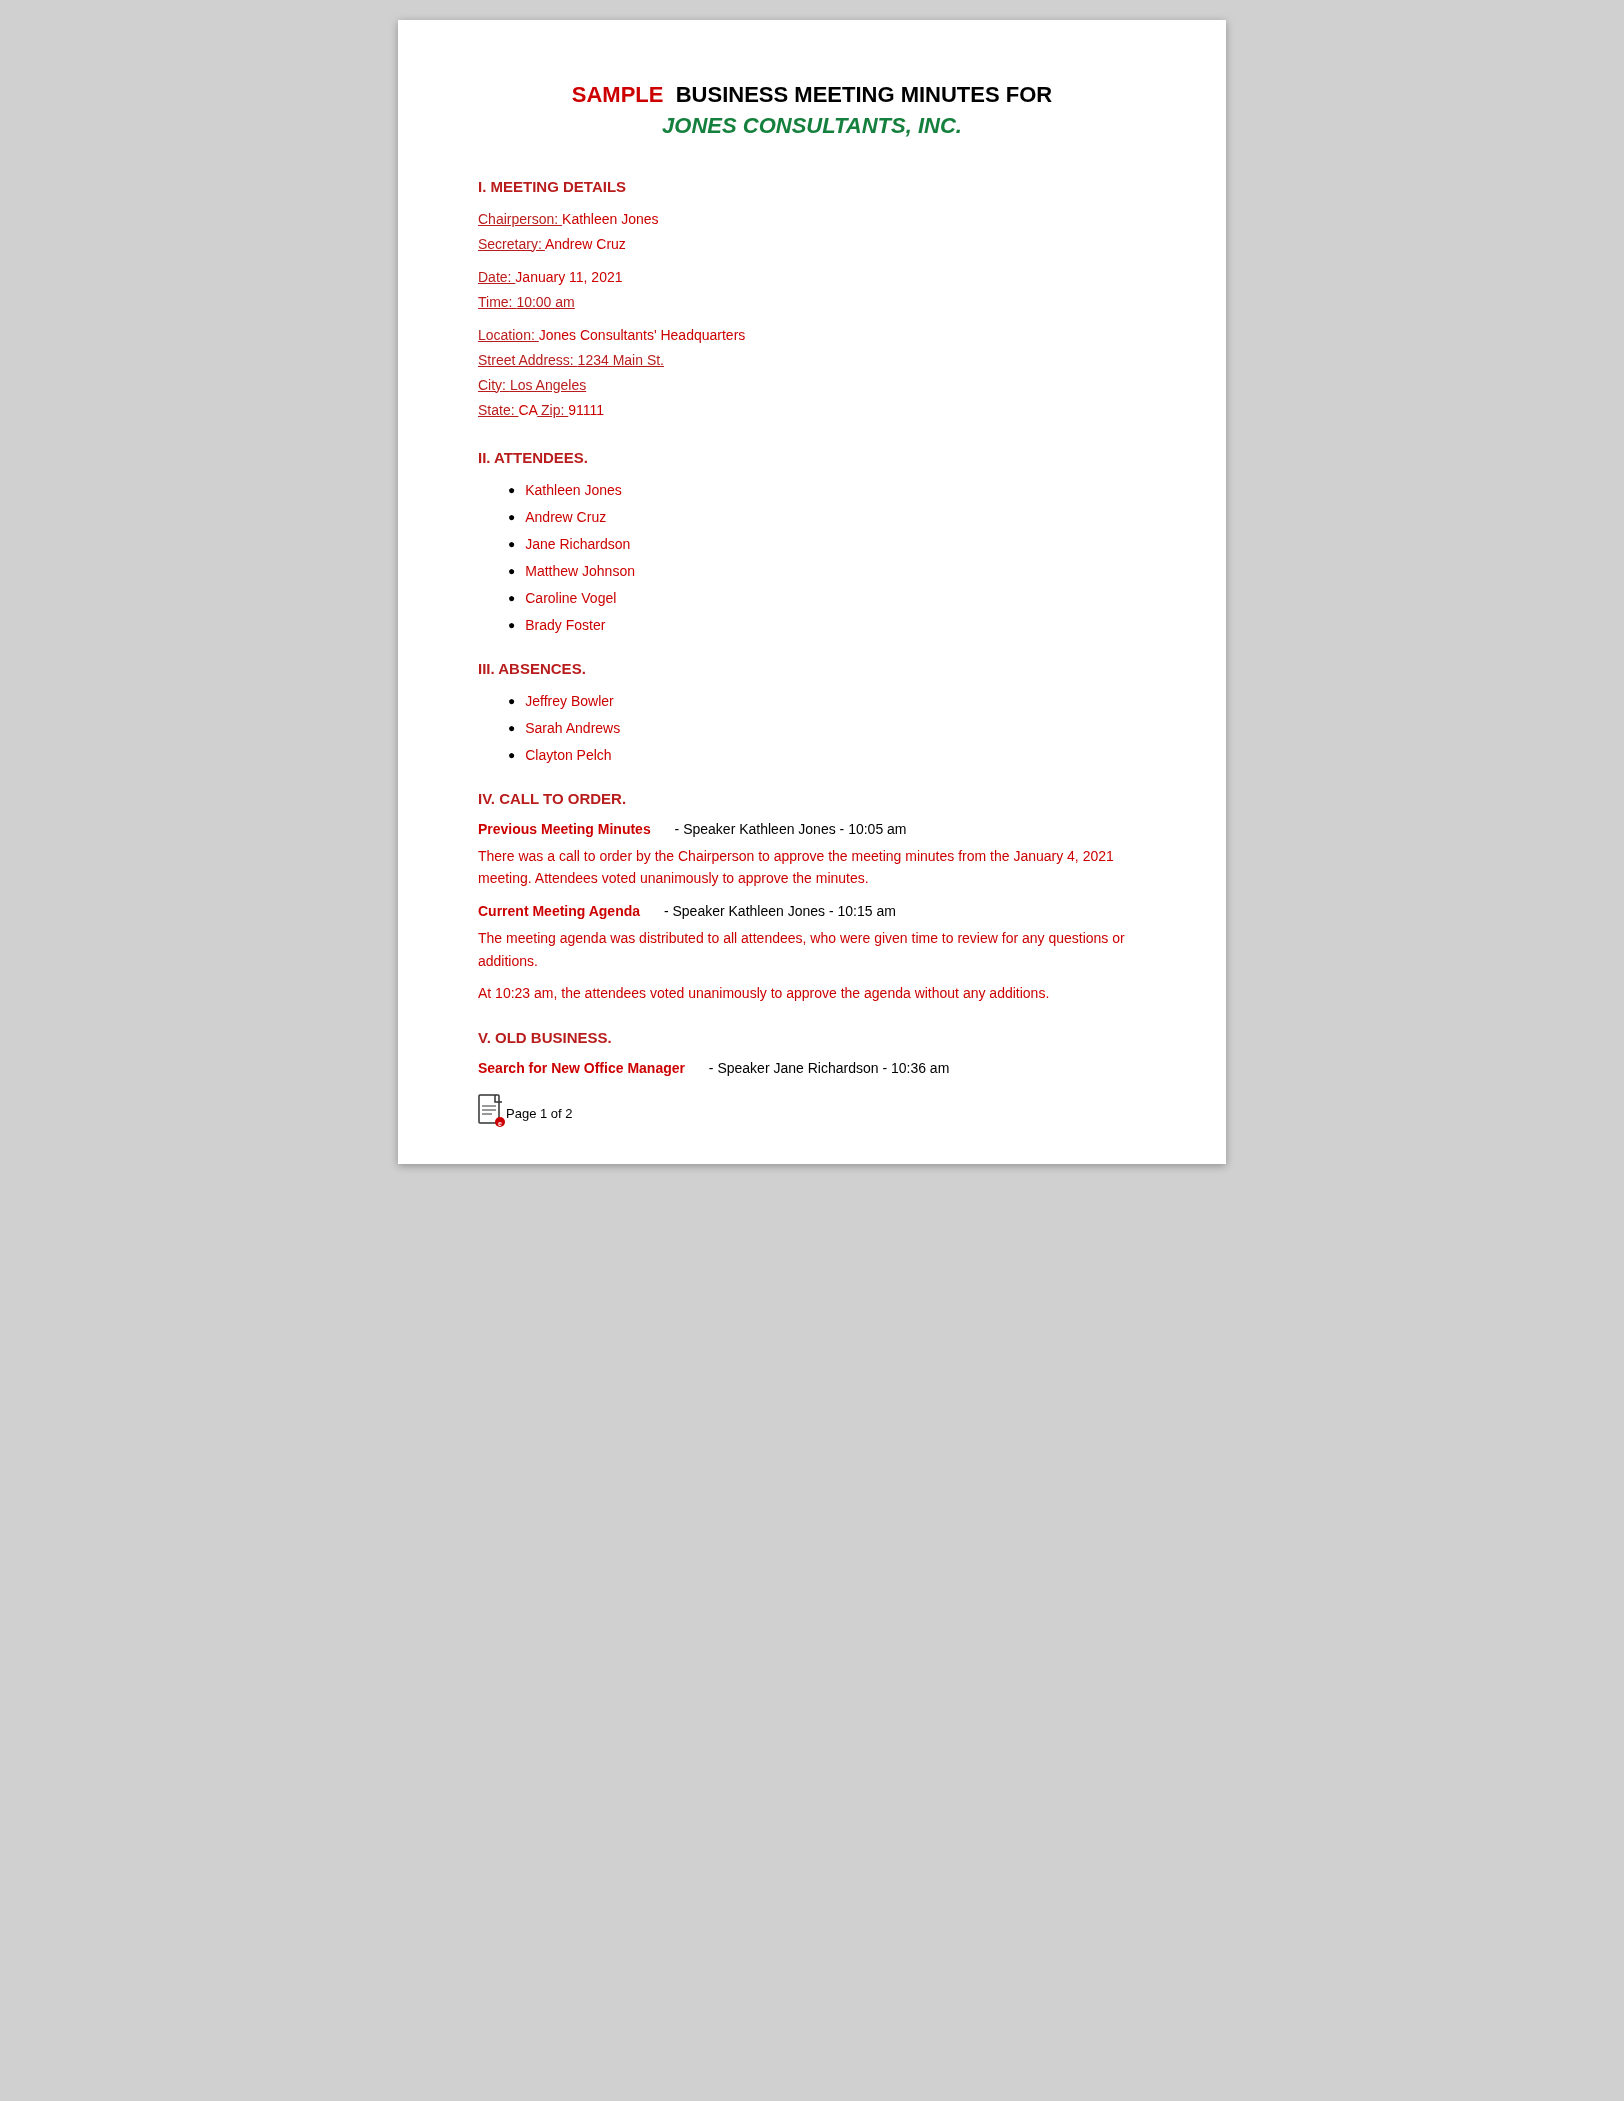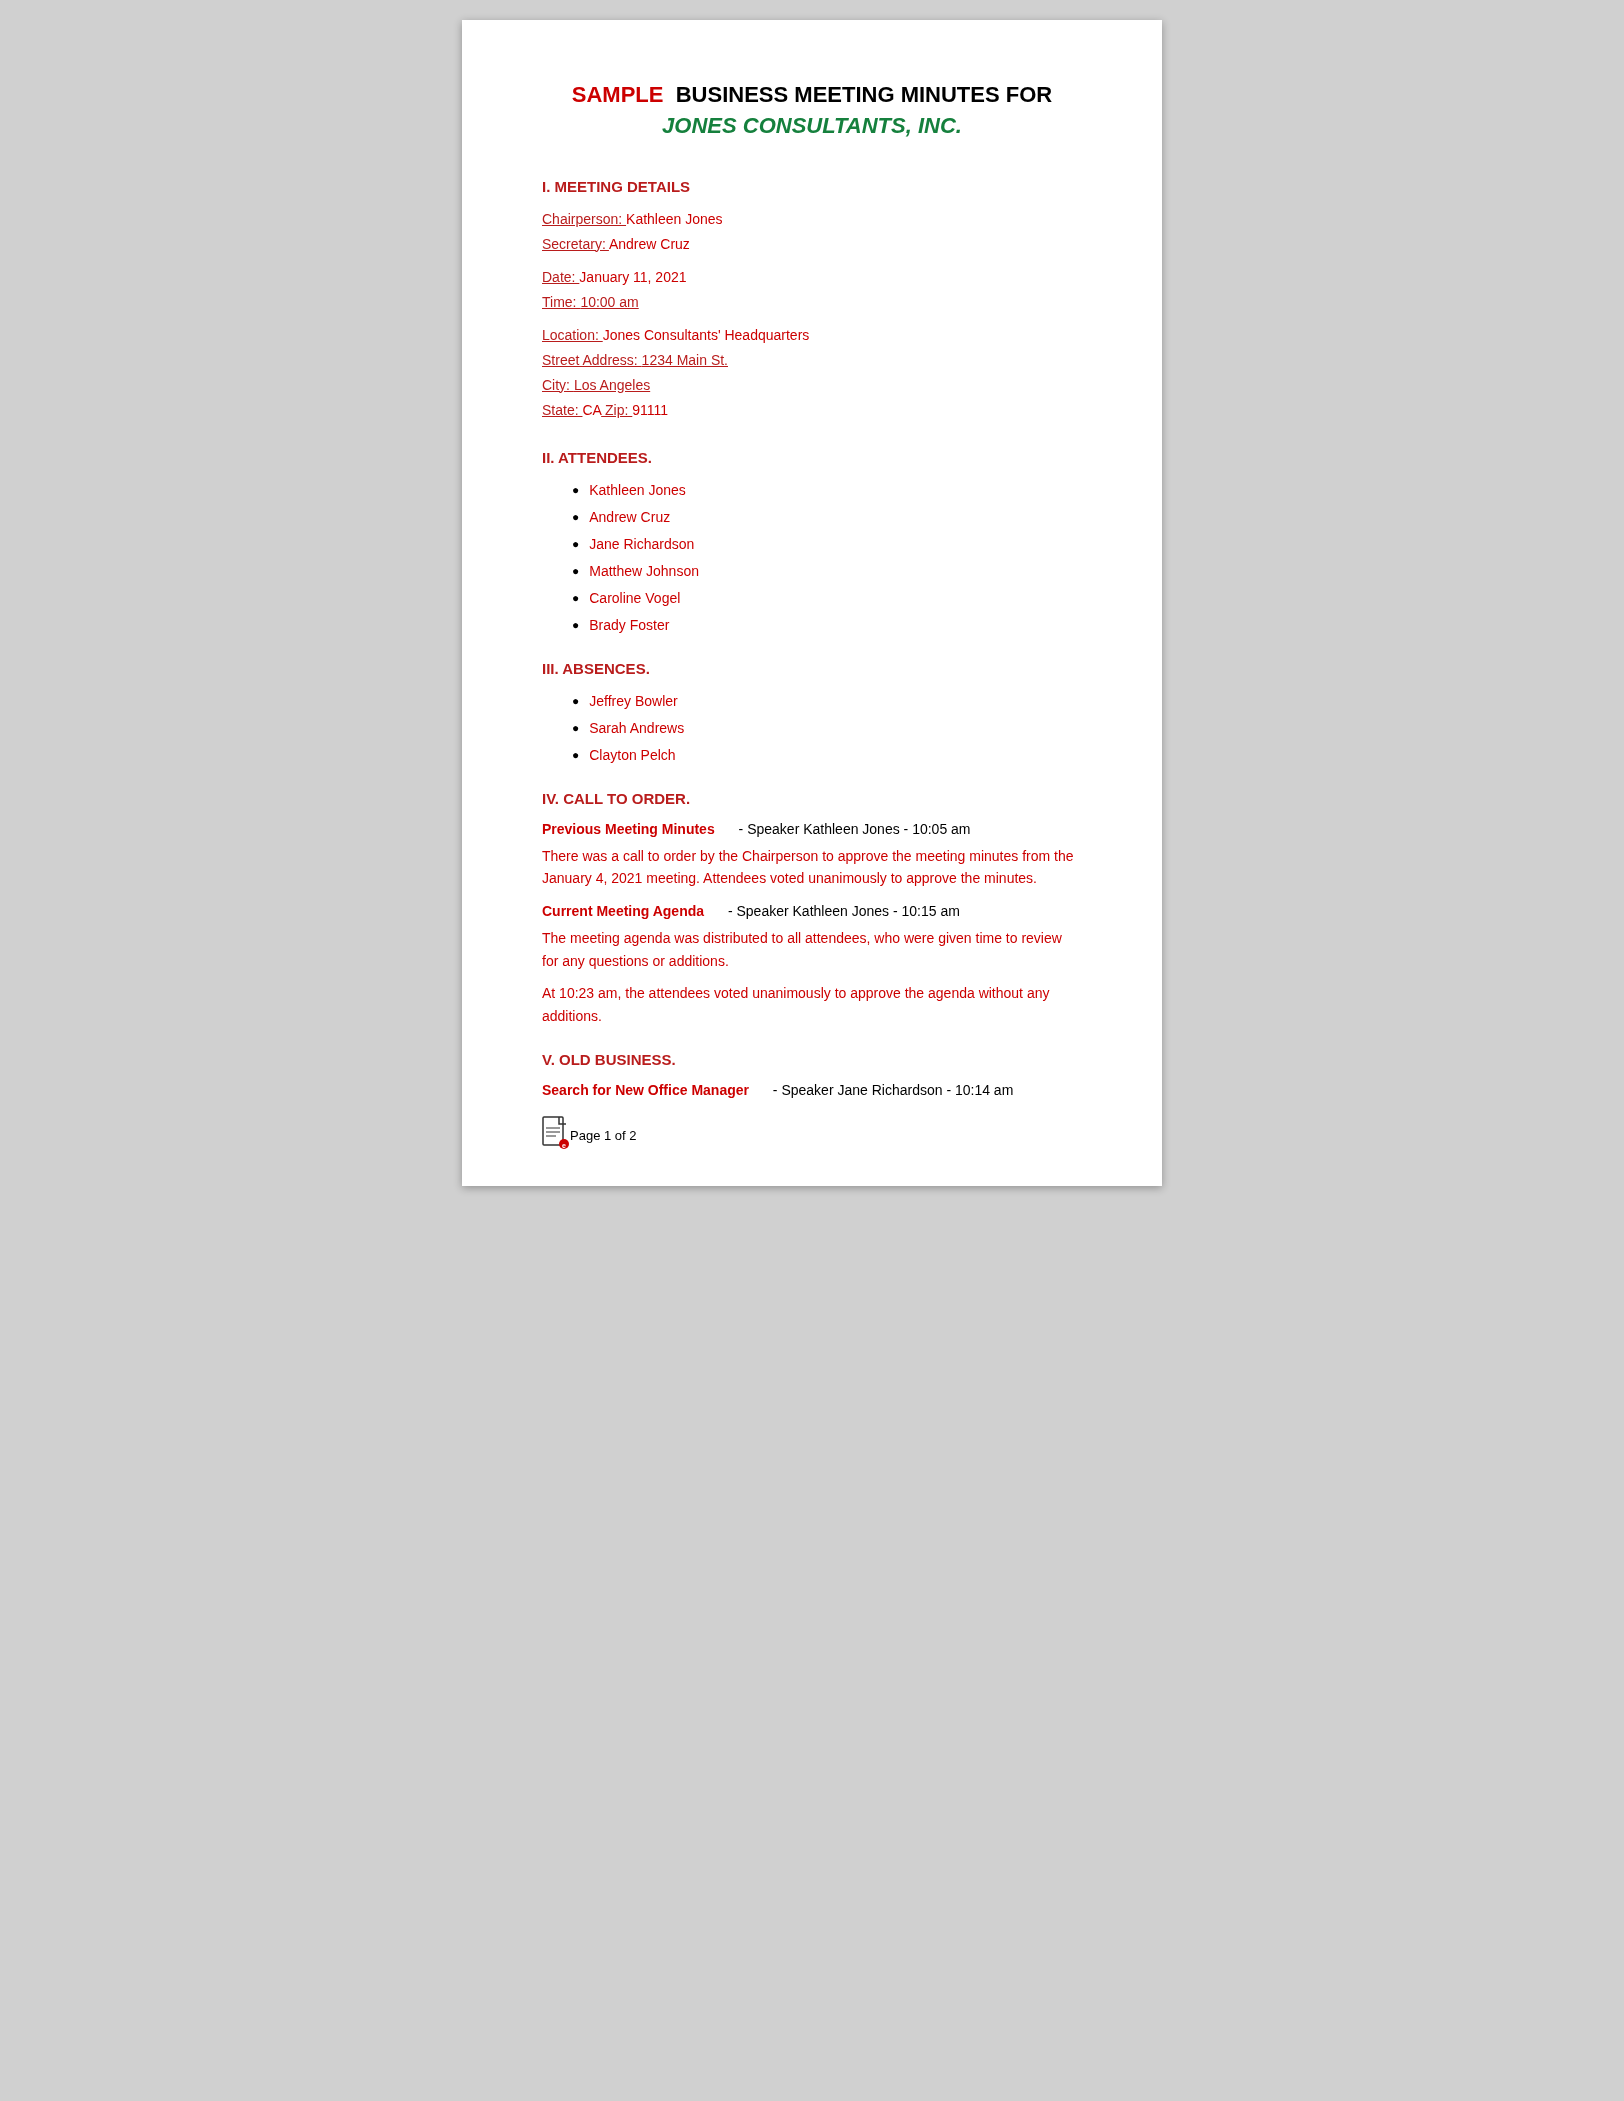--- a/index.html
+++ b/index.html
@@ -12,21 +12,21 @@
       background: #d0d0d0;
       display: flex;
       justify-content: center;
       align-items: flex-start;
       padding: 20px;
       font-family: Arial, sans-serif;
     }
 
     .page {
       background: #ffffff;
-      width: 700px;
+      width: 828px;
       min-height: 1122px;
       padding: 60px 80px 80px 80px;
       box-shadow: 0 2px 8px rgba(0,0,0,0.3);
       position: relative;
     }
 
     .title {
       text-align: center;
       margin-bottom: 36px;
     }
@@ -242,21 +242,21 @@
     <div class="sub-heading">
       <span>Current Meeting Agenda</span><span class="black"> - Speaker Kathleen Jones - 10:15 am</span>
     </div>
     <div class="body-text">The meeting agenda was distributed to all attendees, who were given time to review for any questions or additions.</div>
     <div class="body-text">At 10:23 am, the attendees voted unanimously to approve the agenda without any additions.</div>
   </div>
 
   <div>
     <div class="section-heading">V. OLD BUSINESS.</div>
     <div class="sub-heading">
-      <span>Search for New Office Manager</span><span class="black"> - Speaker Jane Richardson - 10:14 am</span>
+      <span>Search for New Office Manager</span><span class="black"> - Speaker Jane Richardson - 10:36 am</span>
     </div>
   </div>
 
   <div class="footer">
     <div class="footer-icon">
       <svg width="28" height="34" viewBox="0 0 28 34" fill="none" xmlns="http://www.w3.org/2000/svg">
         <rect x="1" y="1" width="20" height="28" rx="1" fill="white" stroke="#333" stroke-width="1.5"></rect>
         <polyline points="17,1 17,8 24,8" fill="none" stroke="#333" stroke-width="1.5"></polyline>
         <line x1="4" y1="12" x2="18" y2="12" stroke="#333" stroke-width="1"></line>
         <line x1="4" y1="16" x2="18" y2="16" stroke="#333" stroke-width="1"></line>

